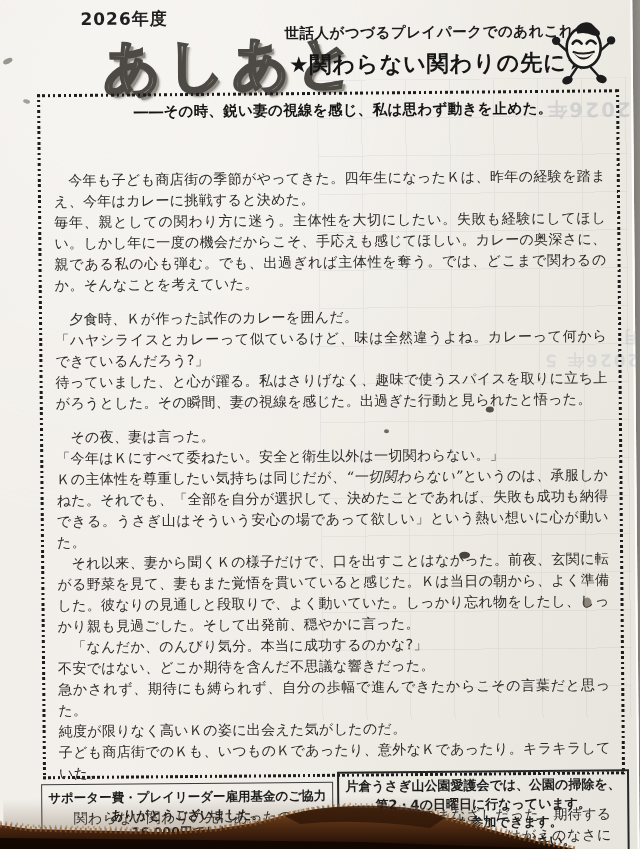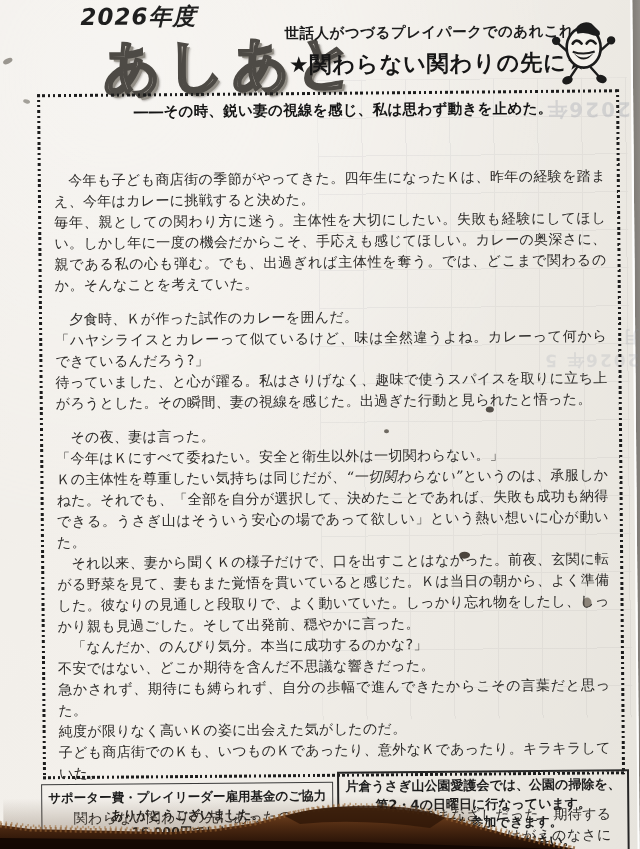--- a/index.html
+++ b/index.html
@@ -37,22 +37,22 @@
   
   .speck{position:absolute;border-radius:50%;}
   .s1{left:6px;top:56px;width:10px;height:5px;background:#9a968f;transform:rotate(-25deg);}
   .s2{left:26px;top:97px;width:7px;height:4px;background:#a3a099;transform:rotate(15deg);}
   .s3{left:486px;top:408px;width:8px;height:6px;background:#55504a;}
   .s4{left:458px;top:553px;width:11px;height:7px;background:#4b443c;}
   .s5{left:581px;top:600px;width:9px;height:10px;background:#8c8479;}
   .s6{left:384px;top:430px;width:5px;height:4px;background:#6e6961;}
 
   
-  .year{position:absolute;left:84px;top:0;font-size:23px;font-weight:700;
-    color:#1f1f1f;letter-spacing:1px;font-style:italic;}
+  .year{position:absolute;left:84px;top:6px;font-size:17px;font-weight:700;
+    color:#1f1f1f;letter-spacing:1px;}
   .masthead{
     position:absolute;left:106px;top:26px;font-size:57px;font-weight:800;
     letter-spacing:6px;color:#ccc7bf;
     -webkit-text-stroke:2.2px #4d4a45;
     text-shadow:3px 3px 0 #918d85,4px 4px 2px rgba(60,55,48,.35);
     transform:rotate(-1deg);white-space:nowrap;
   }
   .subtitle{position:absolute;left:288px;top:24px;font-size:14.5px;font-weight:700;
     color:#1c1c1c;letter-spacing:.5px;white-space:nowrap;}
   .headline{position:absolute;left:292px;top:50px;font-size:22px;font-weight:800;

